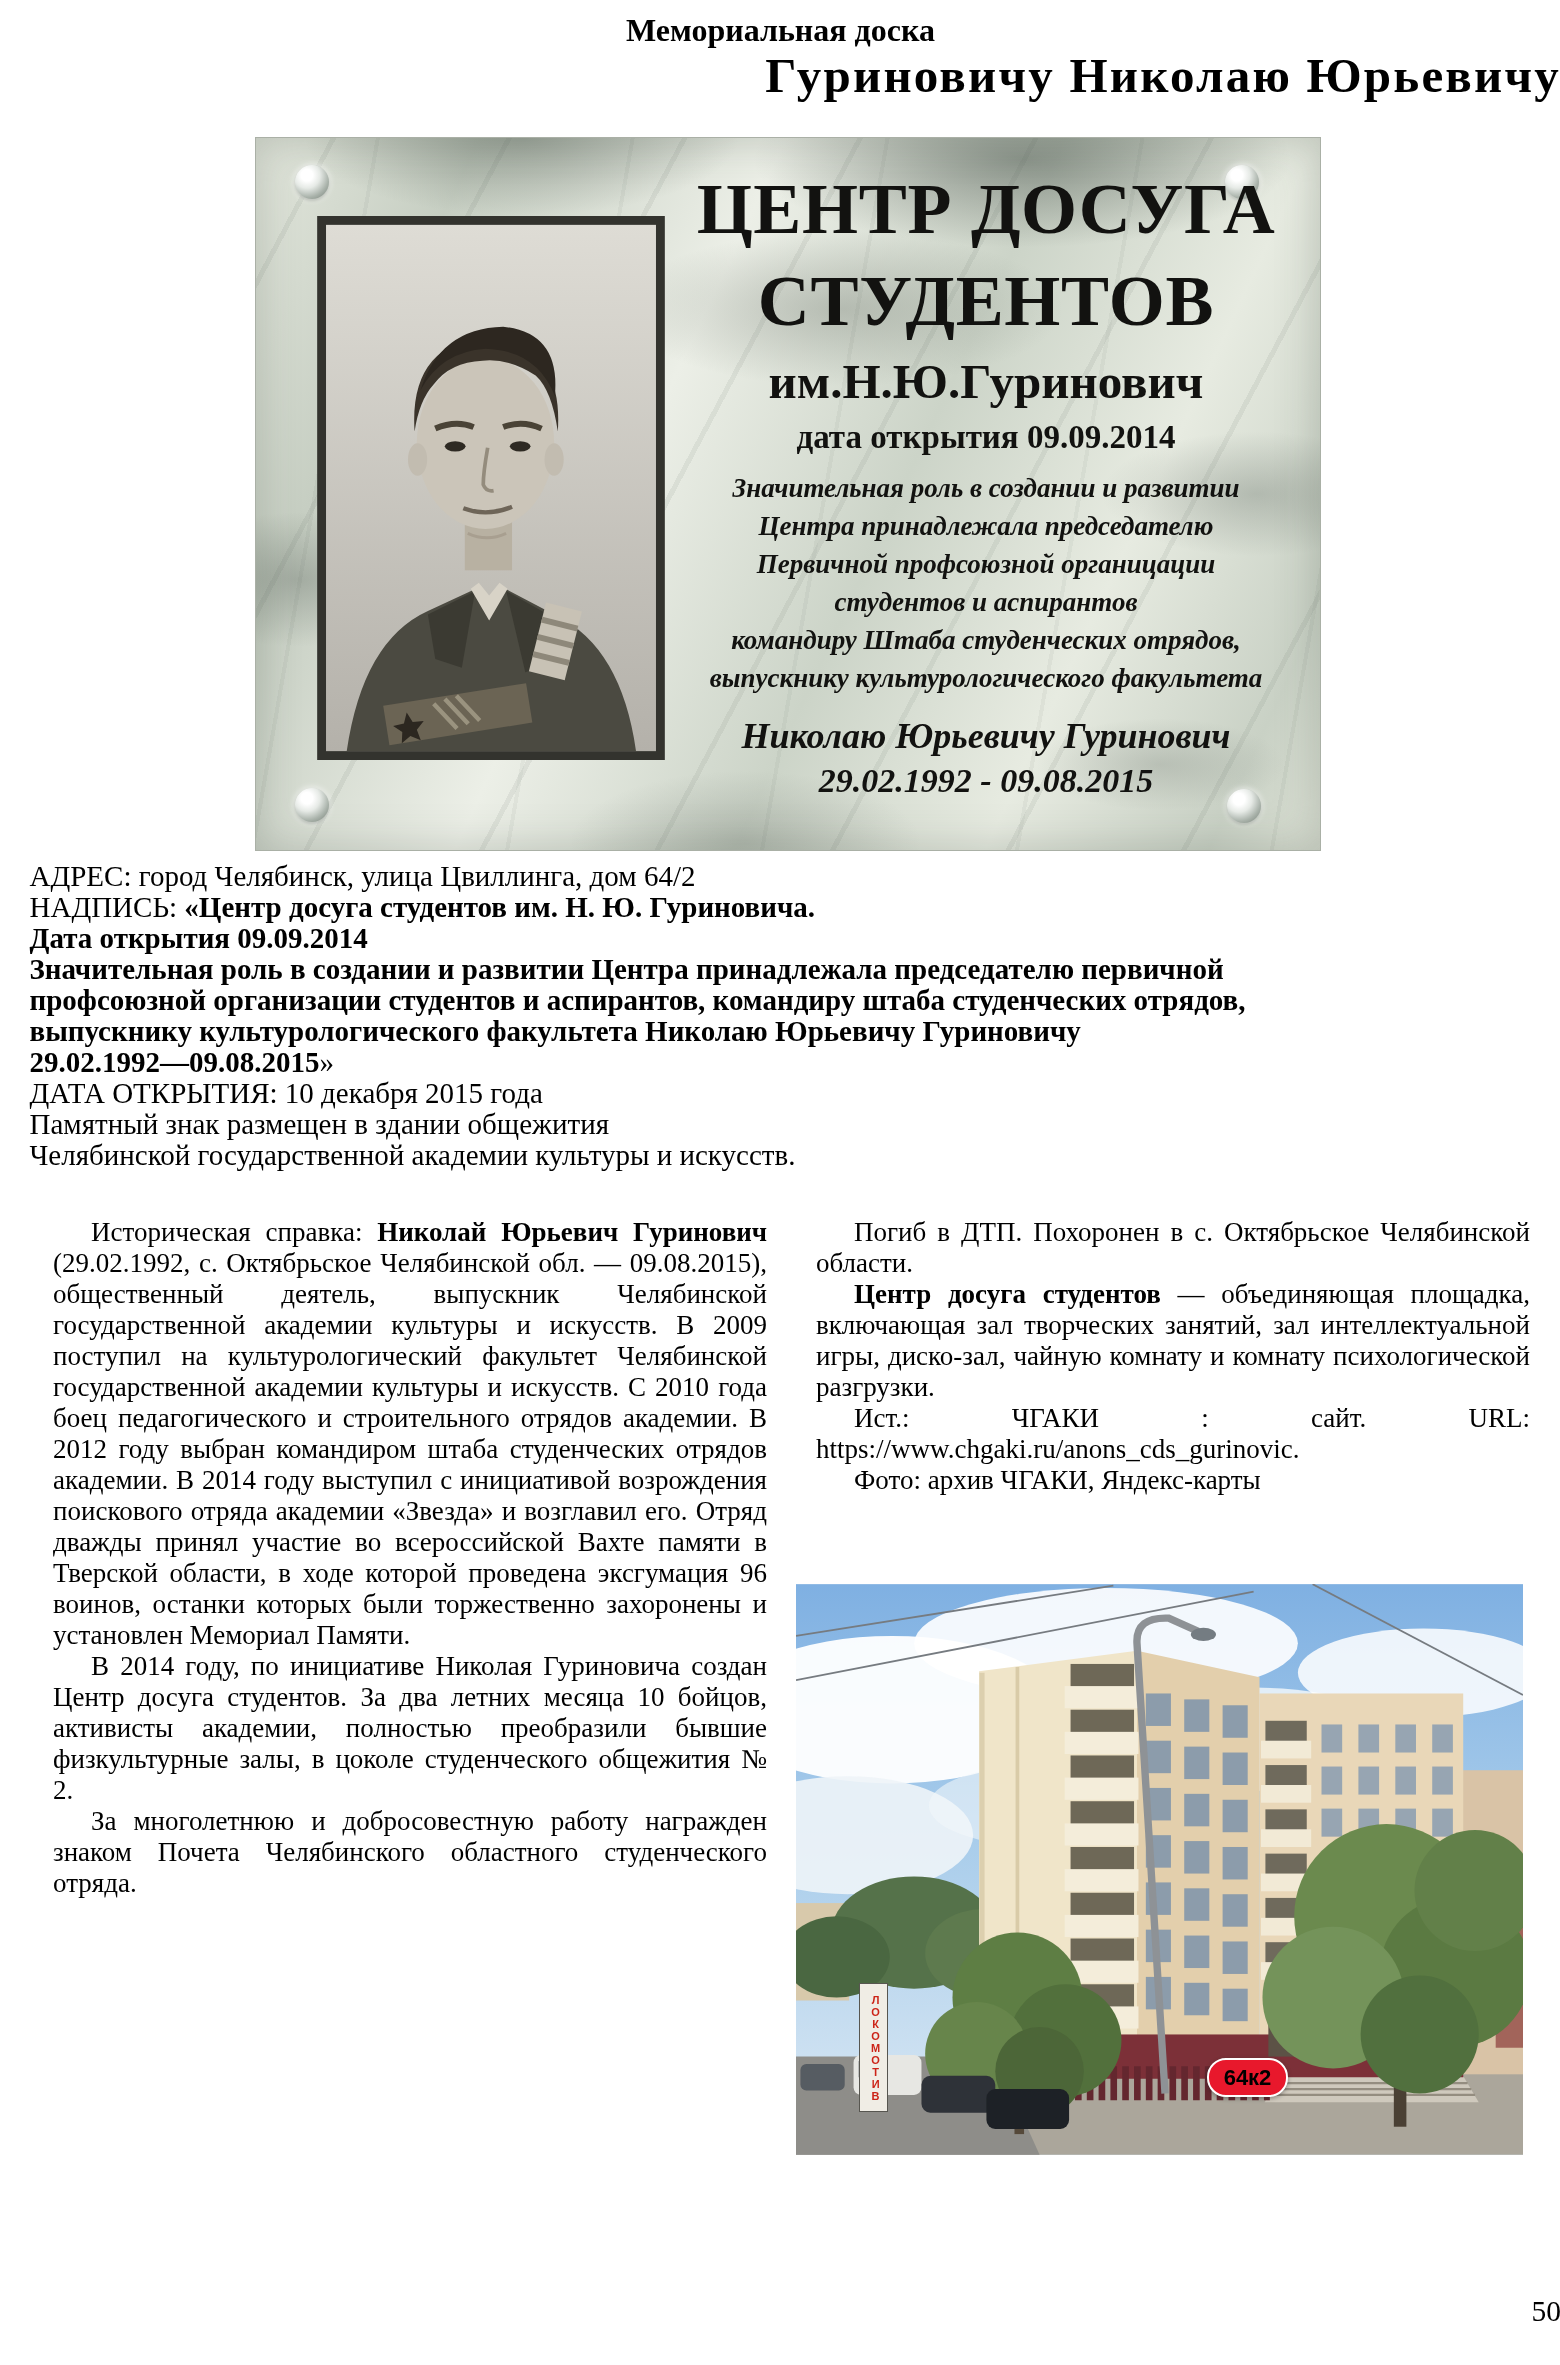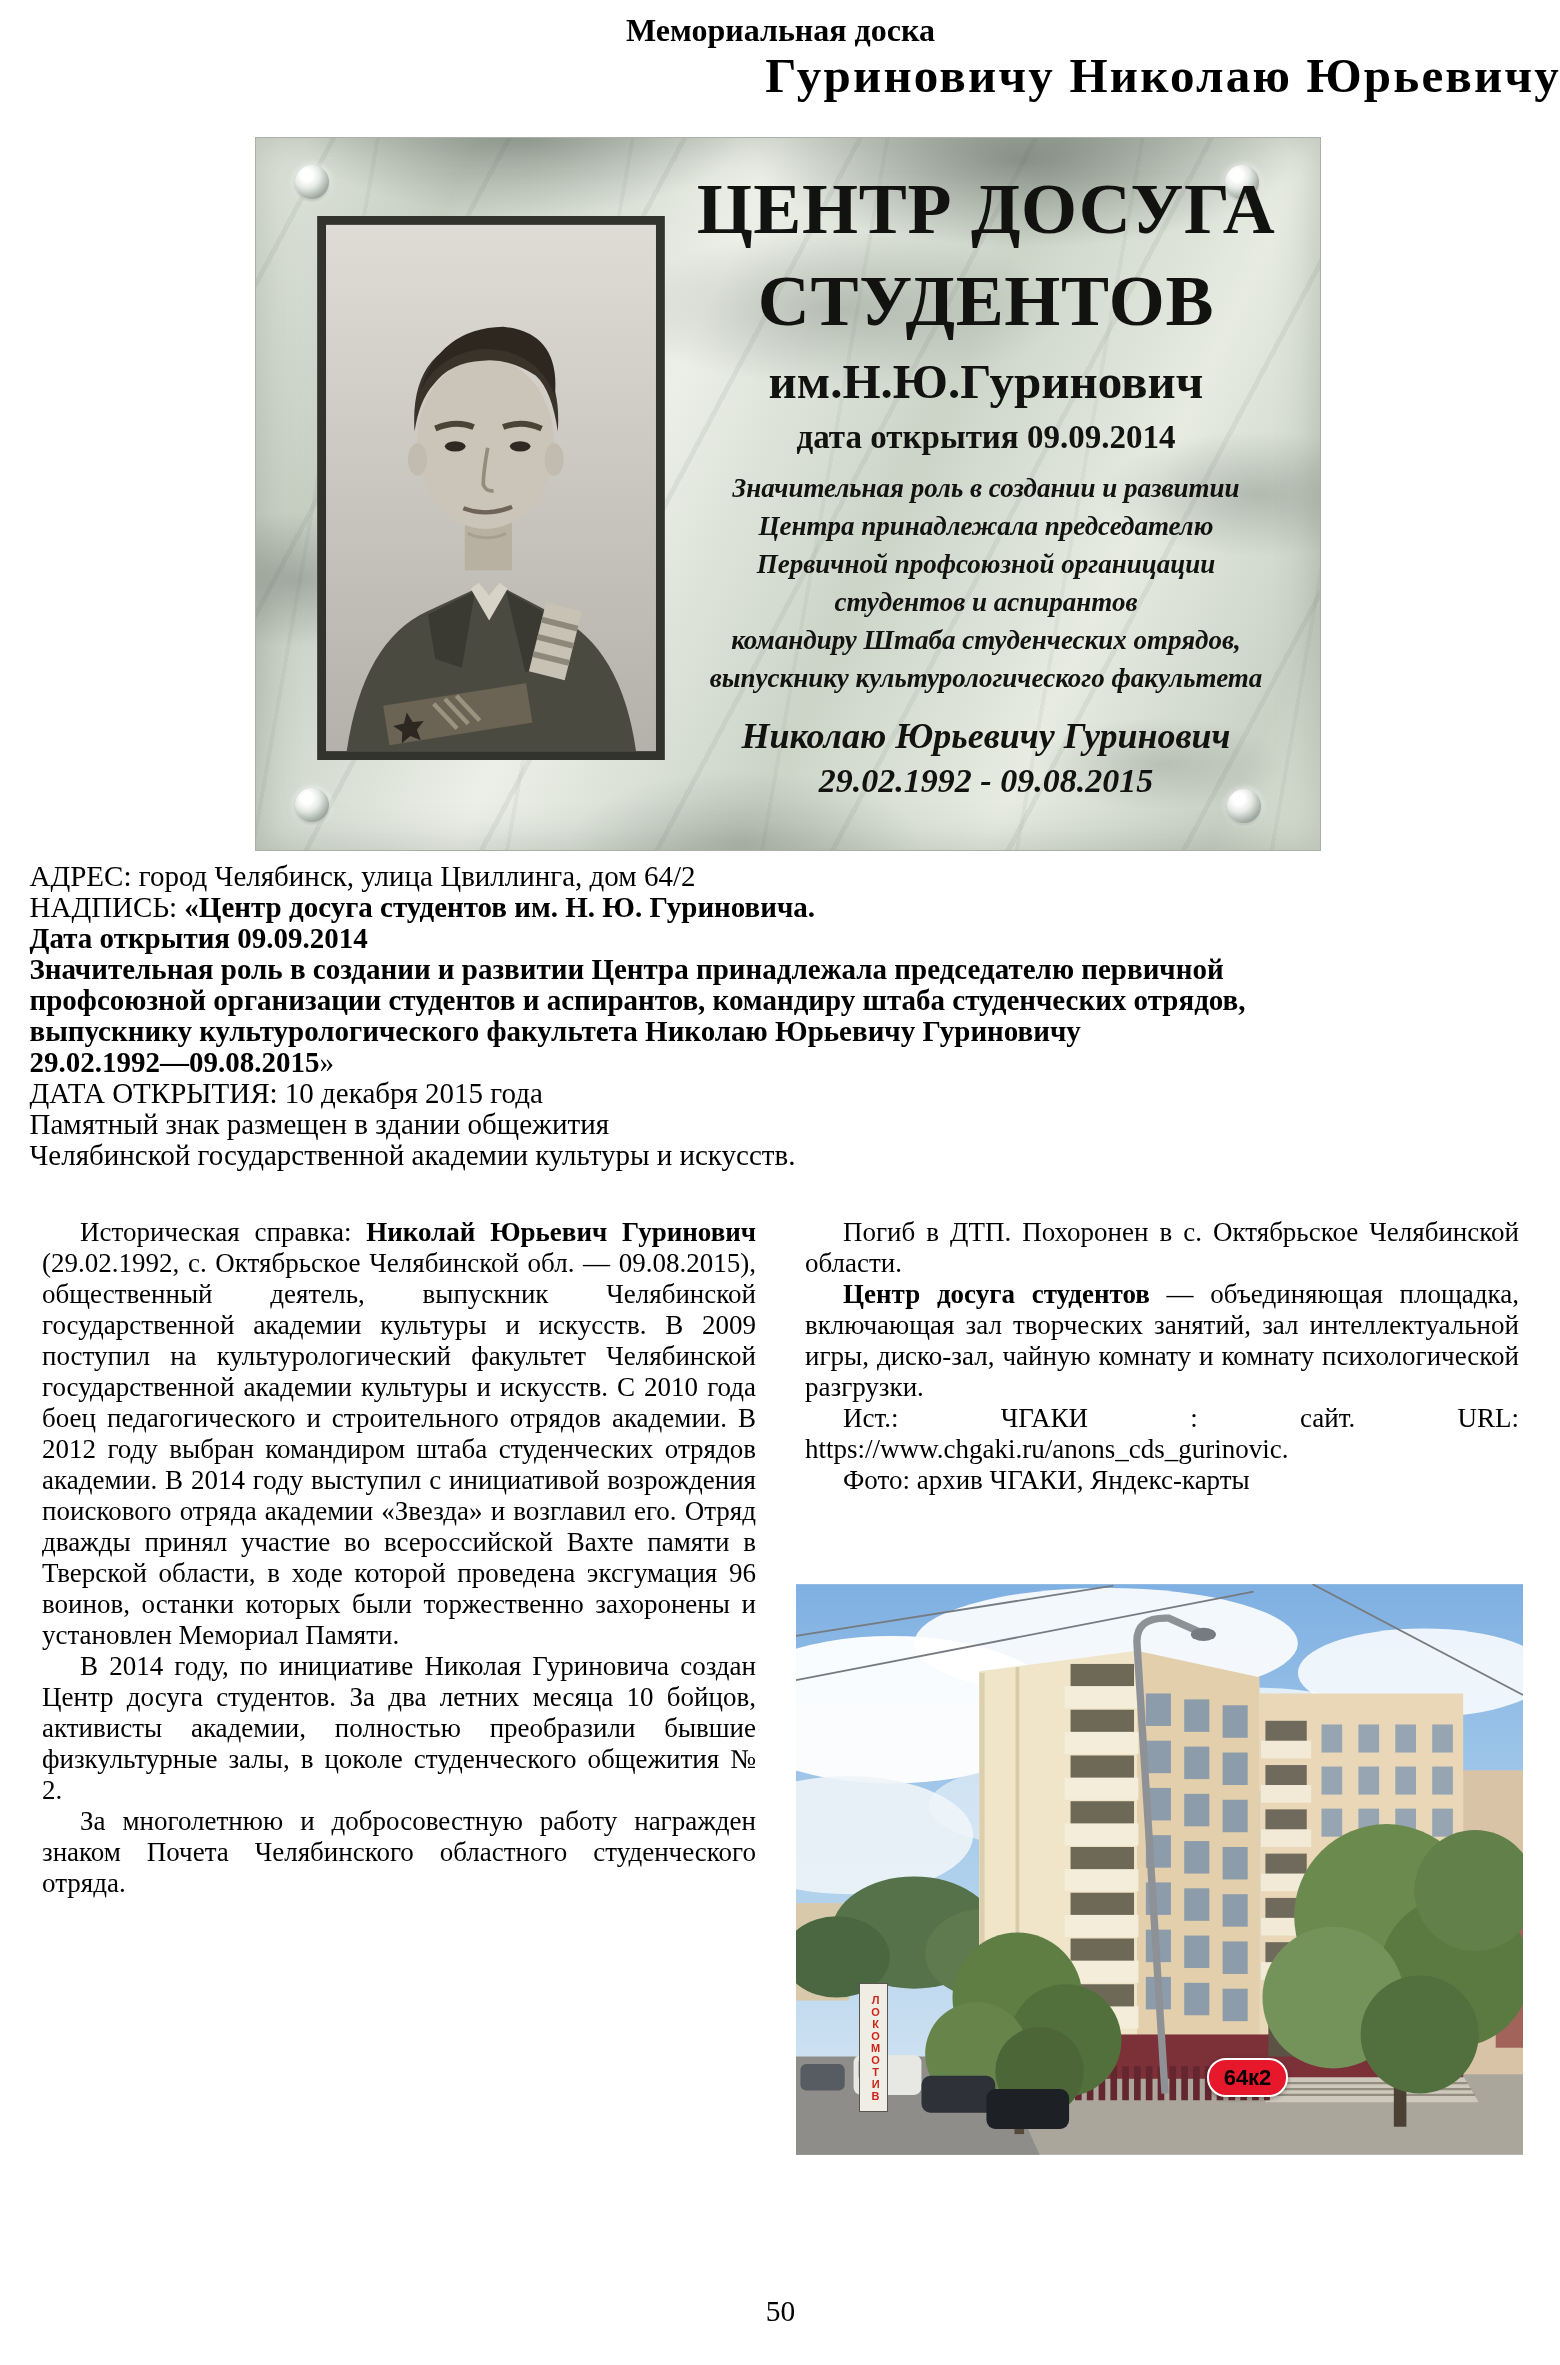--- a/index.html
+++ b/index.html
@@ -46,39 +46,39 @@
   .pl-name{margin-top:16px;font-size:36px;font-weight:bold;font-style:italic;line-height:46px;}
   .pl-dates{font-size:34px;font-weight:bold;font-style:italic;line-height:44px;}
 
   
   .cap{position:absolute;left:29.5px;top:861px;width:1502px;text-align:left;
        font-size:29px;line-height:31px;}
   .b{font-weight:bold;}
   .i{}
 
   
-  .columns{position:absolute;left:42px;top:1217px;width:1477px;display:flex;gap:49px;}
+  .columns{position:absolute;left:53px;top:1217px;width:1477px;display:flex;gap:49px;}
   .col{width:721px;}
   .col p{margin:0;text-indent:38px;text-align:justify;font-size:27px;line-height:31px;}
 
   
   .building{position:absolute;left:796px;top:1584px;width:727px;height:571px;overflow:hidden;
             background:#cfe0ef;}
   .bsign{position:absolute;left:63px;top:399px;width:26.6px;height:127px;
          background:#f0ede5;border:1.5px solid #575650;
          writing-mode:vertical-rl;text-orientation:upright;
          color:#cc2418;font-family:"Liberation Sans",sans-serif;font-weight:bold;
          font-size:11px;letter-spacing:0px;text-align:center;line-height:23.6px;}
   .bbadge{position:absolute;left:411px;top:474px;width:77px;height:35px;
           background:#e8182c;border:2.2px solid #ffffff;border-radius:19px;
           display:flex;align-items:center;justify-content:center;
           color:#000000;font-family:"Liberation Sans",sans-serif;font-weight:bold;font-size:22px;
           box-shadow:0 1.5px 4.4px rgba(30,30,30,.4);}
 
-  .page-num{position:absolute;top:2295px;left:0;width:100%;text-align:center;font-size:29.5px;}
+  .page-num{position:absolute;top:2295px;left:0;width:100%;text-align:right;font-size:29.5px;}
 </style>
 </head>
 <body>
 
 <div class="page">
 
   <div class="doc-kicker">Мемориальная доска</div>
   <div class="doc-title">Гуриновичу Николаю Юрьевичу</div>
 
   <figure class="plaque" style="margin:0">

